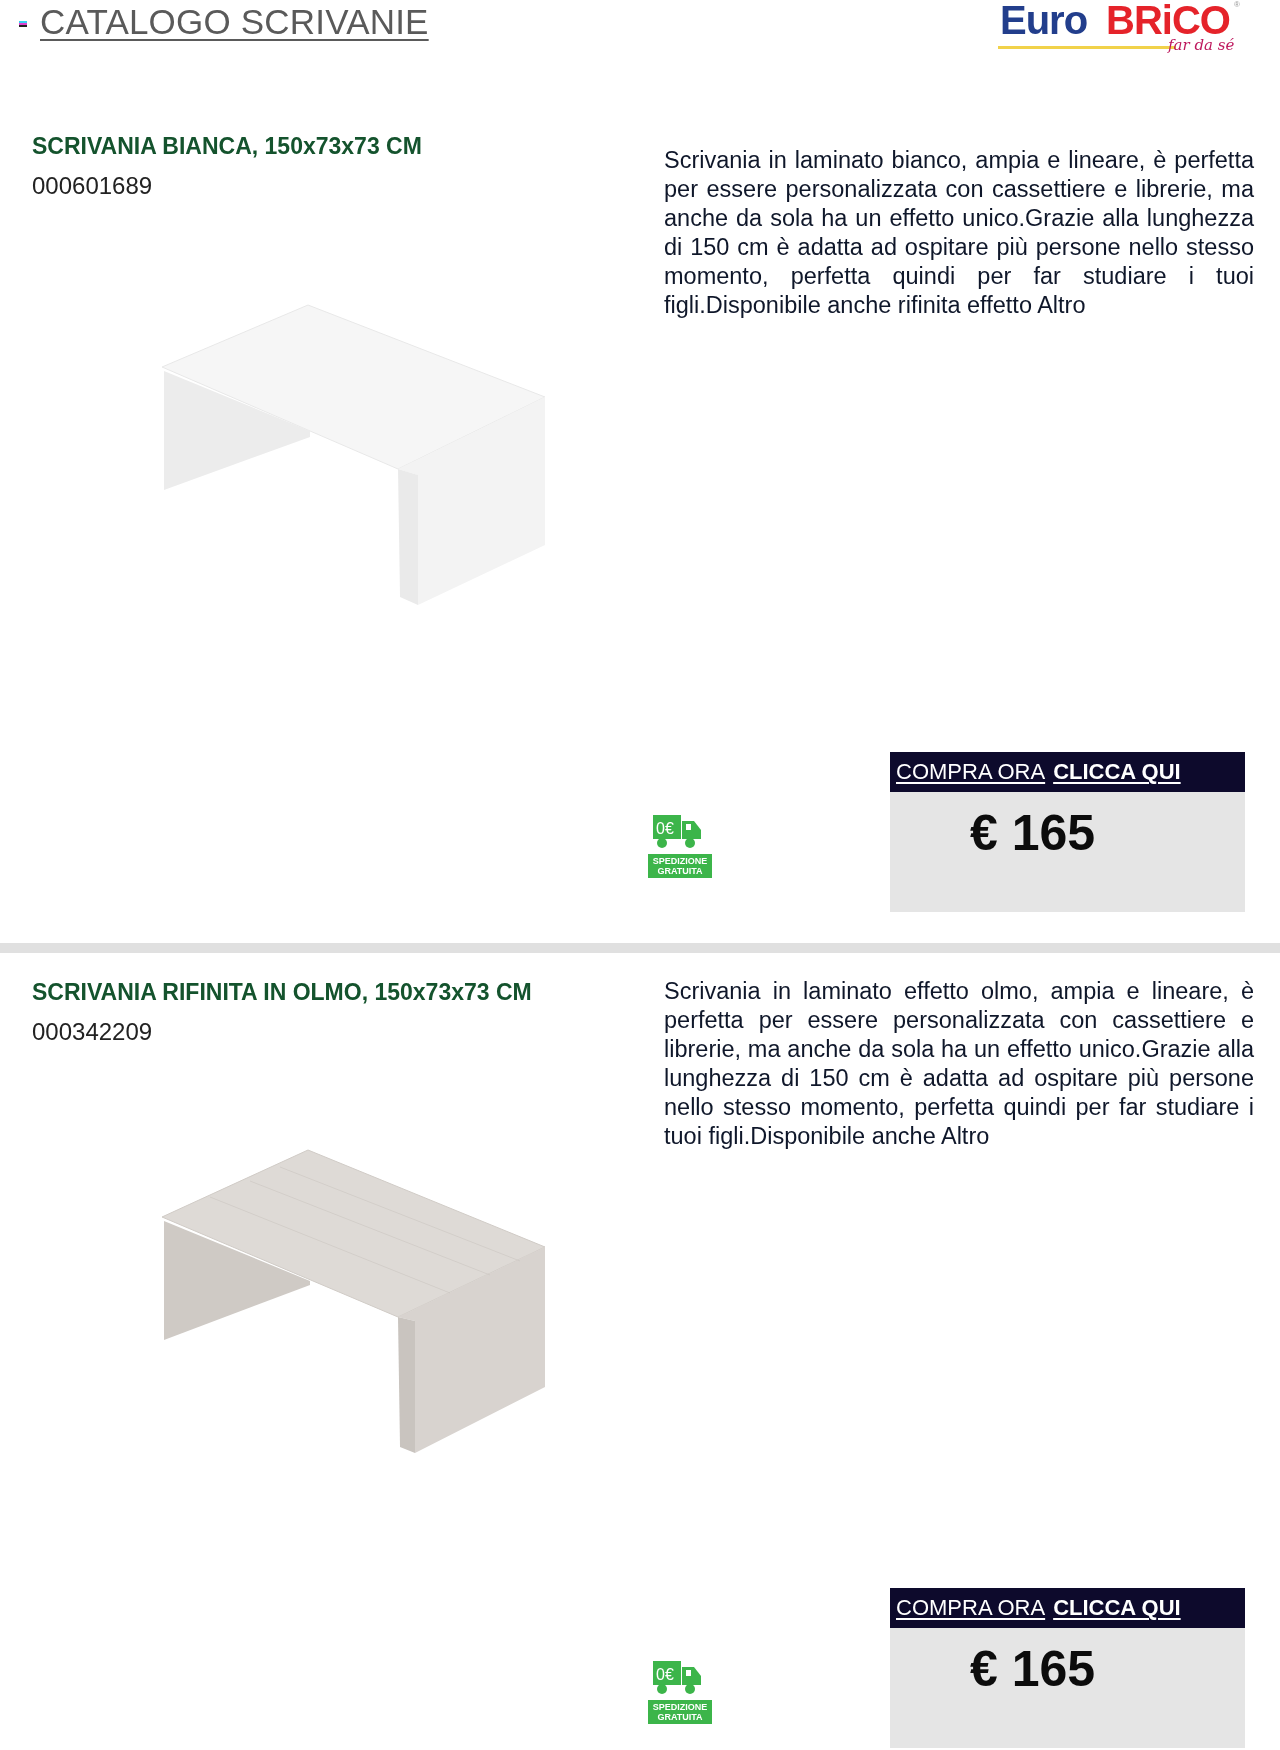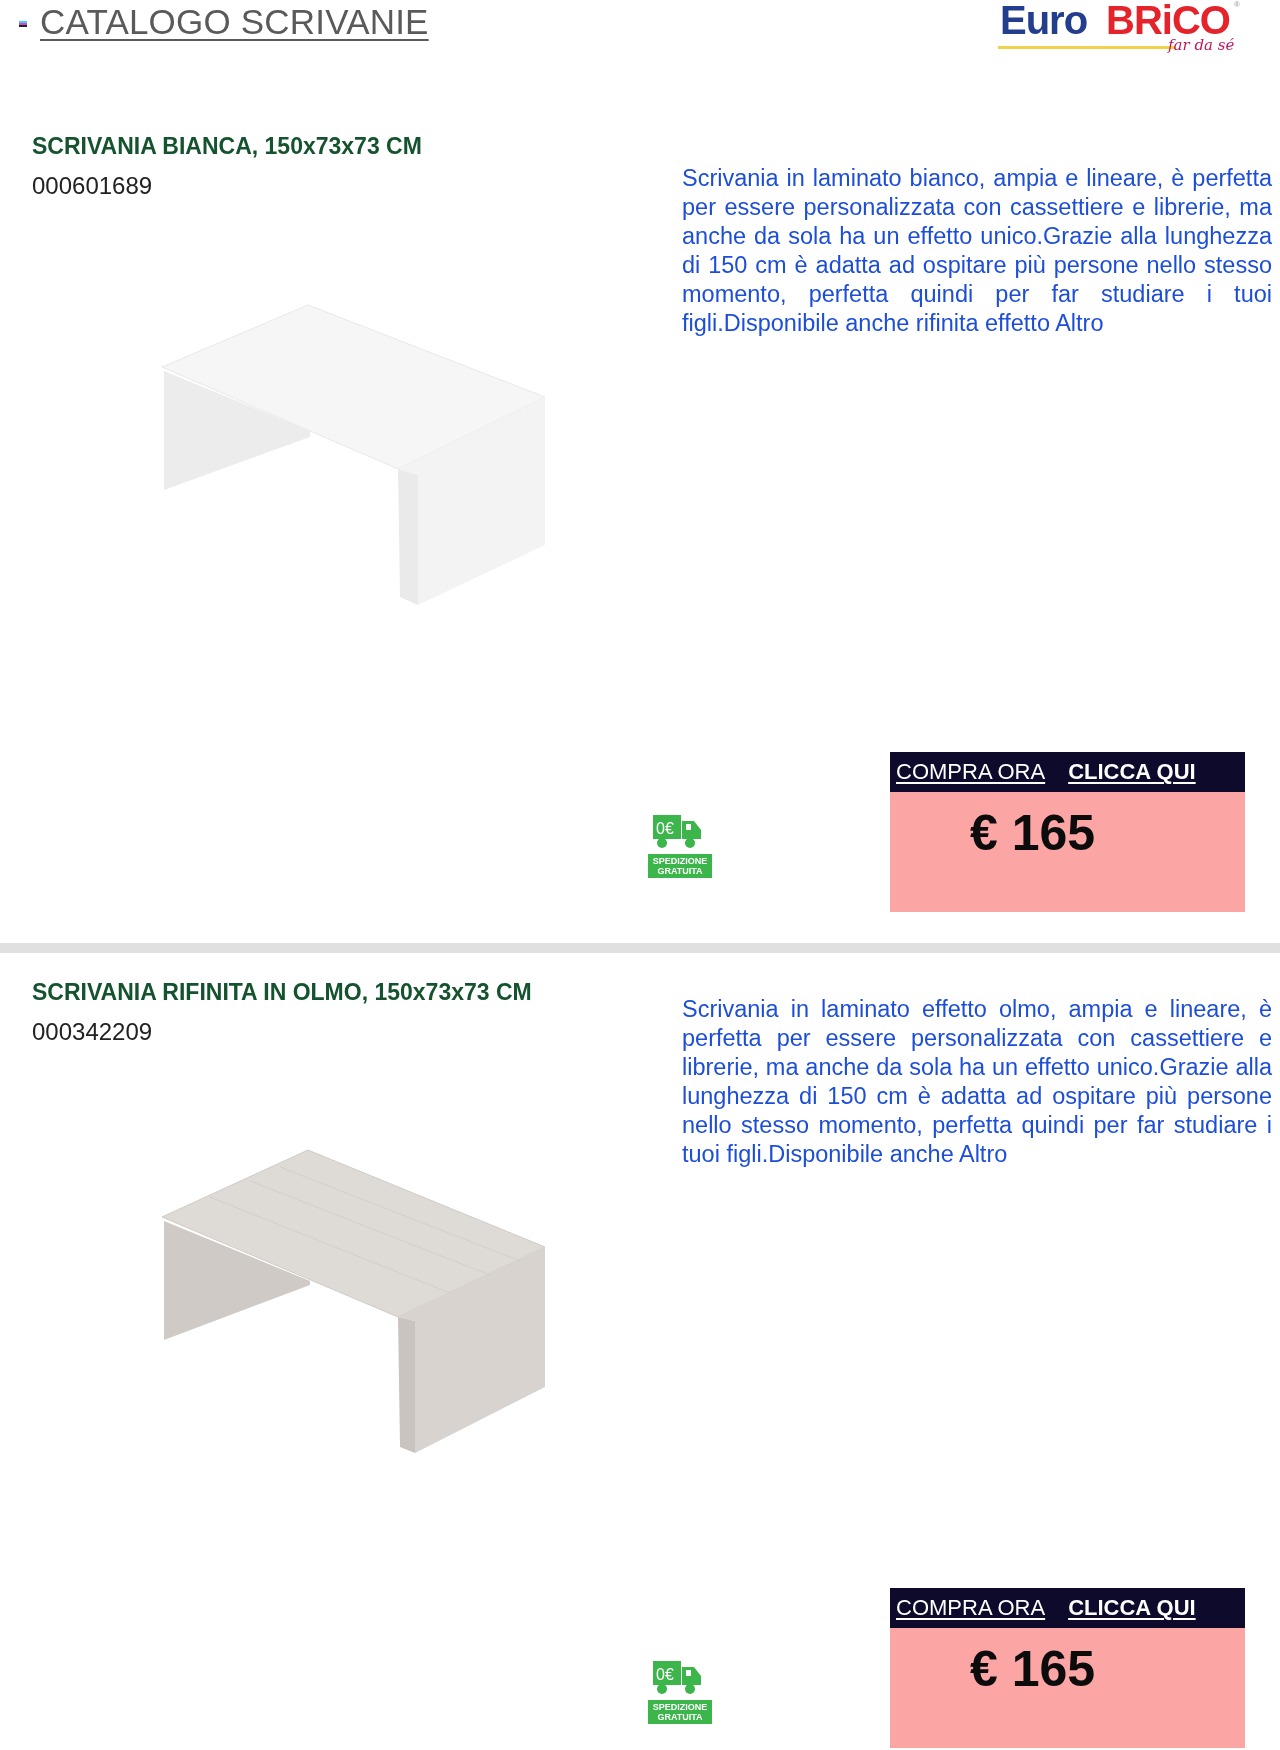--- a/index.html
+++ b/index.html
@@ -14,29 +14,29 @@
   .logo .euro { position: absolute; left: 4px; top: -2px; font-size: 40px; font-weight: bold; color: #223e8c; letter-spacing: -1px; }
   .logo .brico { position: absolute; left: 110px; top: -2px; font-size: 40px; font-weight: bold; color: #e5232a; letter-spacing: -1px; }
   .logo .reg { position: absolute; left: 238px; top: 0px; font-size: 8px; color: #999; }
   .logo .line { position: absolute; left: 2px; top: 46px; width: 178px; height: 3px; background: #f1d24a; }
   .logo .tagline { position: absolute; left: 172px; top: 36px; font-size: 15px; font-style: italic; color: #be185d; font-family: "DejaVu Serif", serif; }
 
   .product { position: absolute; left: 0; width: 1280px; }
   .prod-title { position: absolute; left: 32px; font-size: 23px; font-weight: bold; color: #14532d; margin: 0; white-space: nowrap; }
   .prod-code { position: absolute; left: 32px; font-size: 24px; color: #222; }
   .prod-desc { position: absolute; left: 664px; width: 590px; font-size: 23.5px; line-height: 29px;
-               text-align: justify; color: #1d4ed8; margin: 18px; }
+               text-align: justify; color: #0f172a; margin: 0; }
   .prod-image { position: absolute; left: 150px; width: 405px; height: 330px; }
   .ship-badge { position: absolute; left: 646px; width: 68px; height: 68px; }
   .price-box { position: absolute; left: 890px; width: 355px; }
   .buy-bar { height: 40px; background: #0d0a2c; display: flex; align-items: center; padding-left: 6px;
-             color: #fff; font-size: 22px; cursor: pointer; gap: 15px; }
+             color: #fff; font-size: 22px; cursor: pointer; }
   .buy-bar .compra { text-decoration: underline; text-underline-offset: 3px; margin-right: 8px; }
   .buy-bar .clicca { font-weight: bold; text-decoration: underline; text-underline-offset: 3px; text-align: center; }
-  .price-area { background: #fca5a5; height: 120px; position: relative; }
+  .price-area { background: #e5e5e5; height: 120px; position: relative; }
   .price-area .price { position: absolute; left: 80px; top: 12px; font-size: 50px; font-weight: bold; color: #0c0c0c; }
   .divider { position: absolute; left: 0; top: 943px; width: 1280px; height: 10px; background: #e0e0e0; }
 </style>
 </head>
 <body>
 
 <div class="marker">
   <span style="background:#3ad0f0"></span>
     <span style="background:#e040d0"></span>
     <span style="background:#222"></span>

